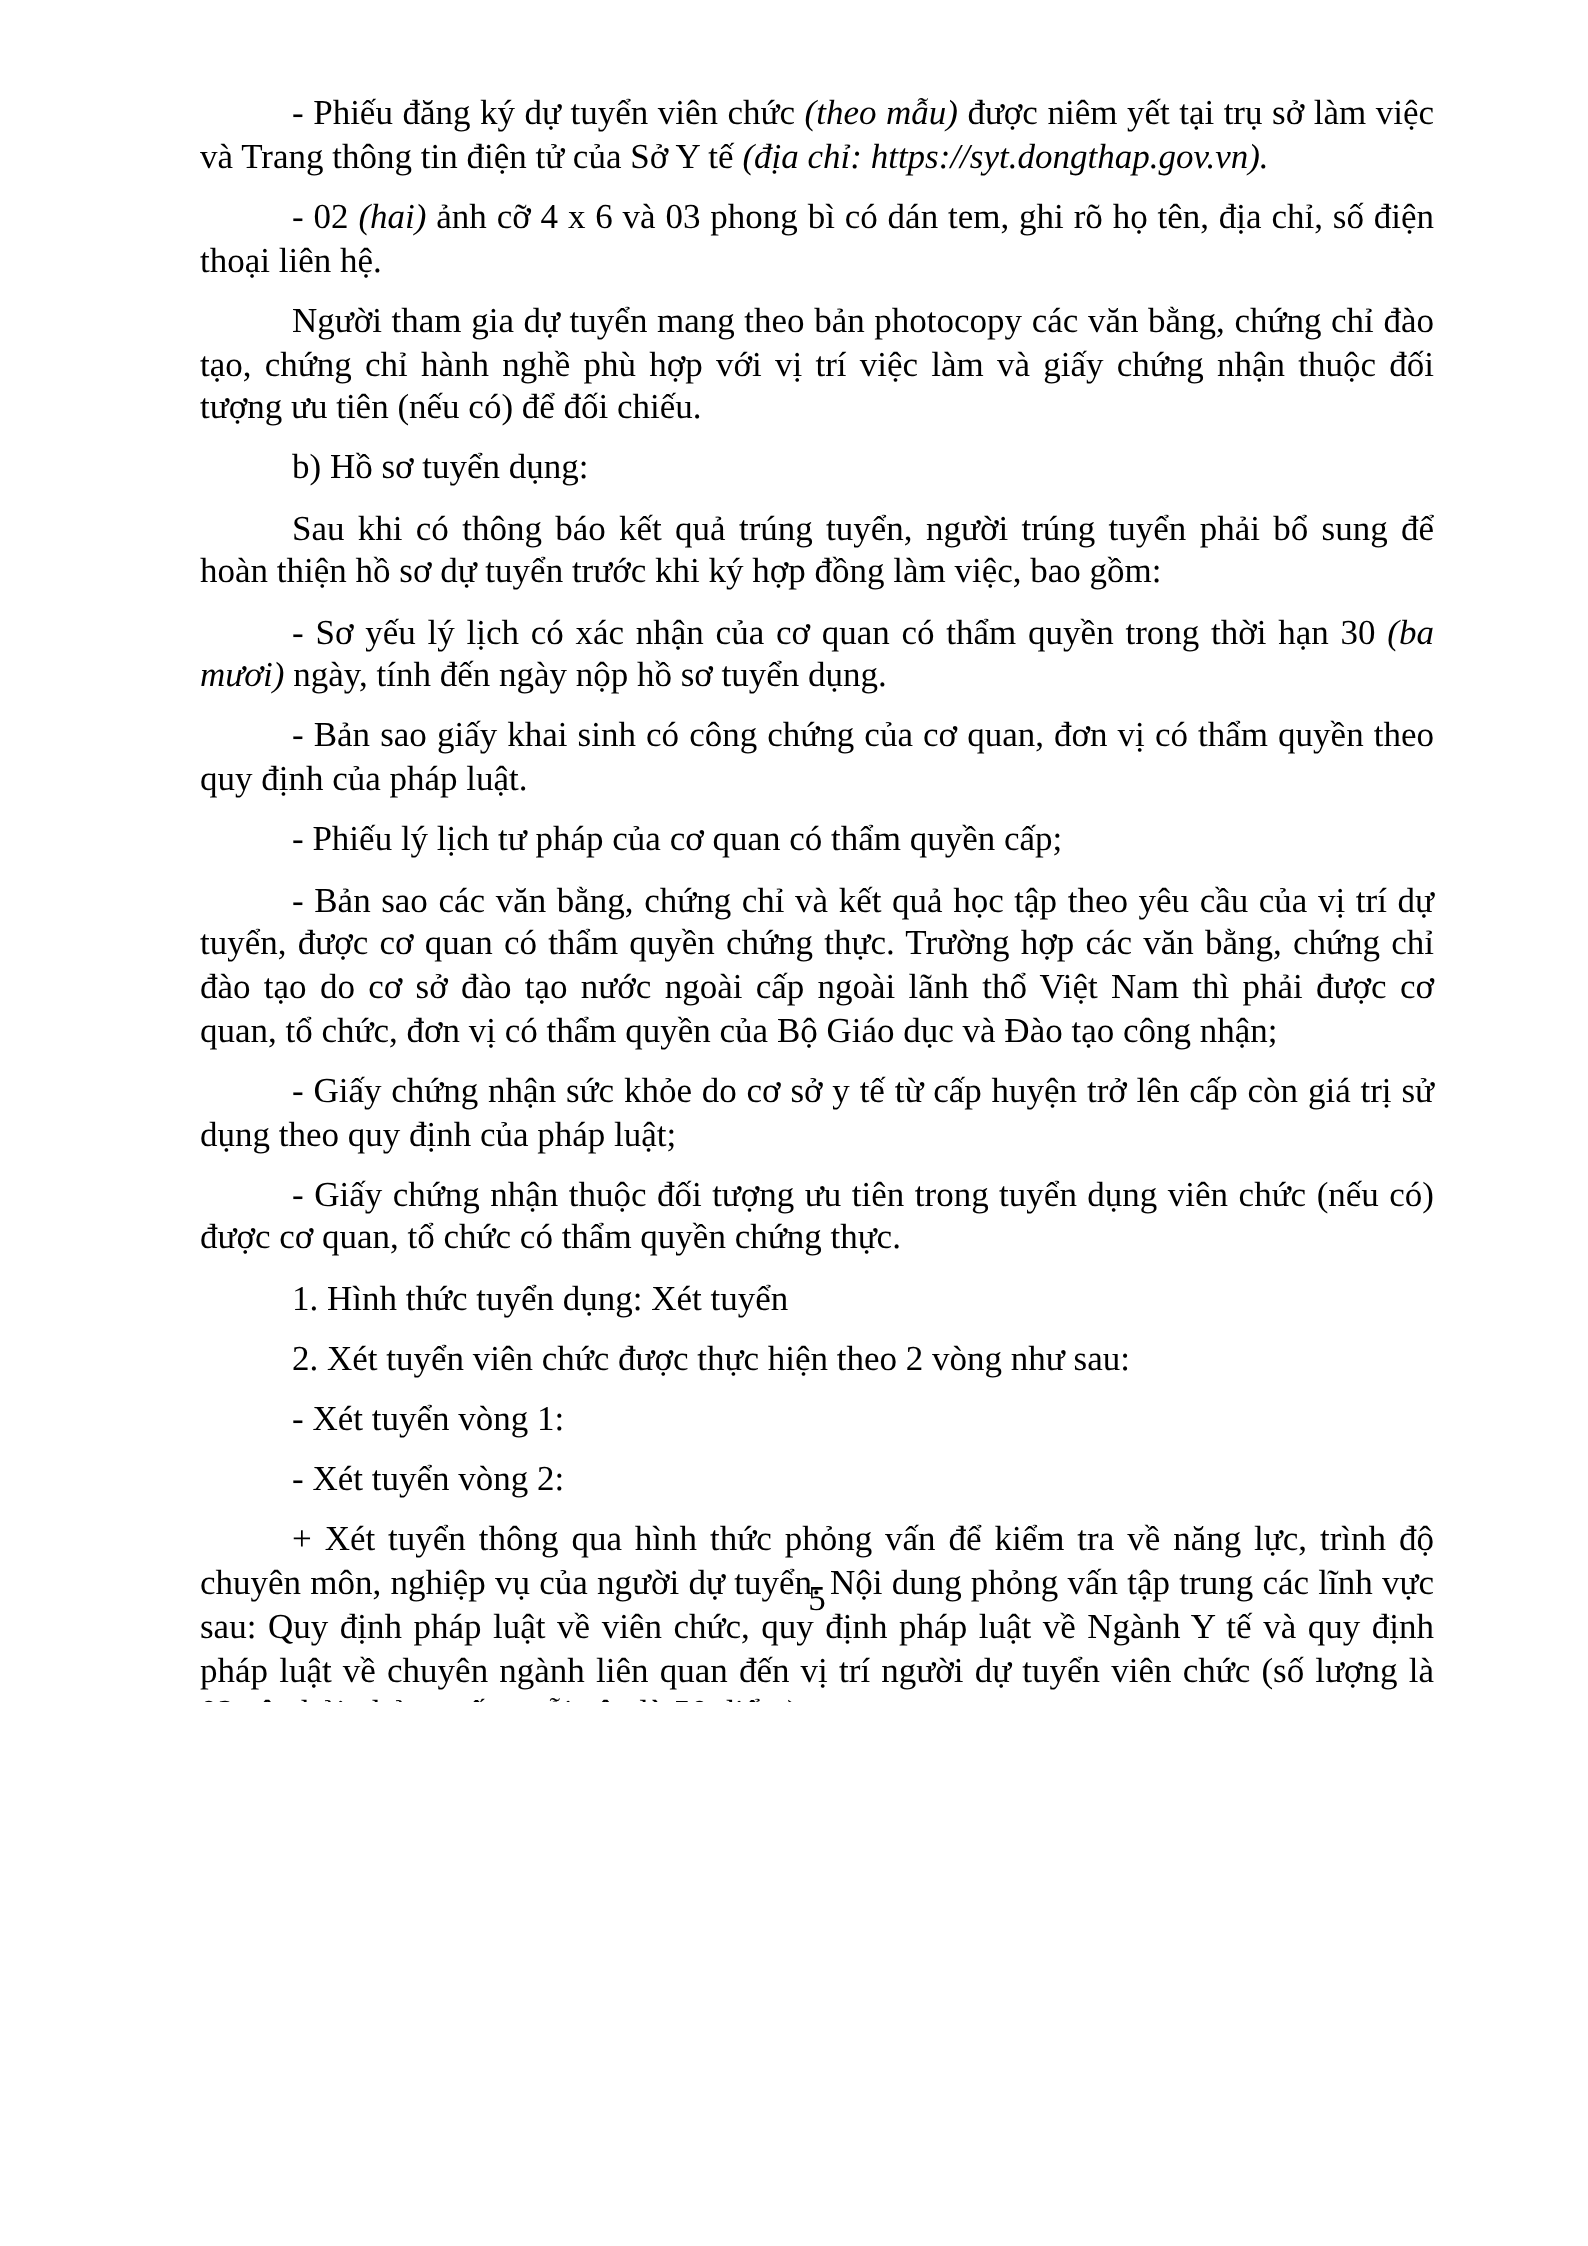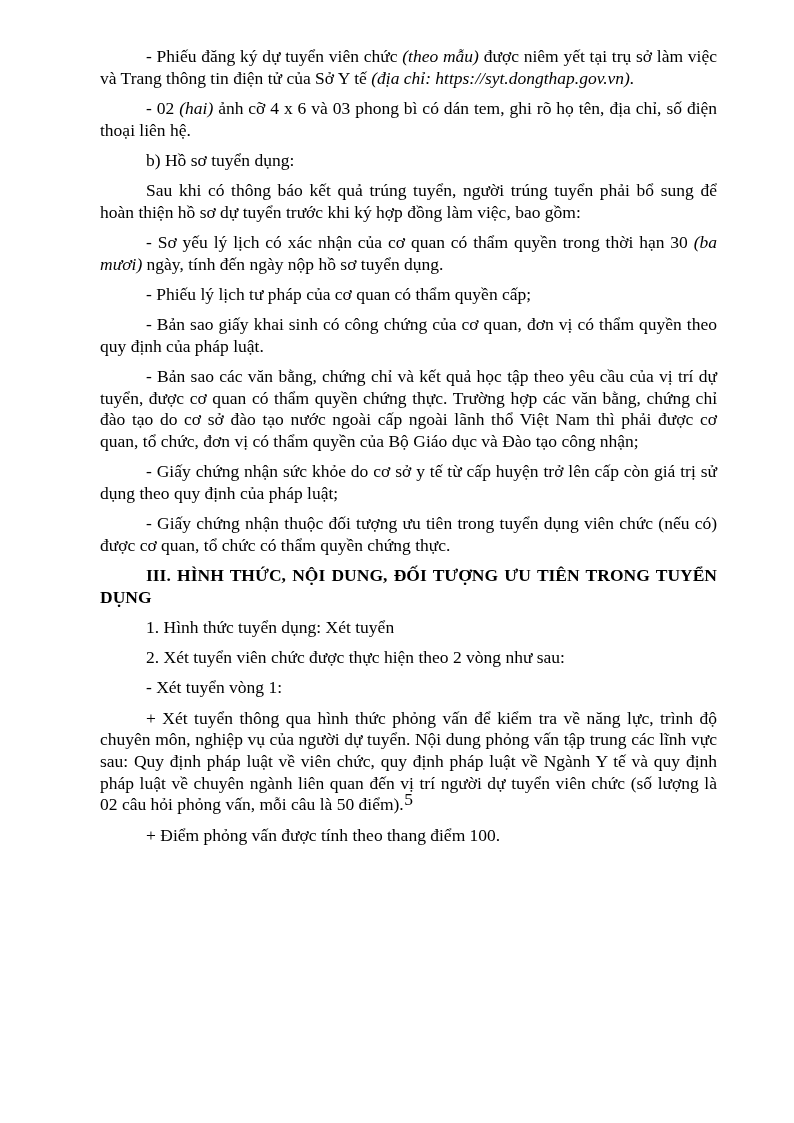--- a/index.html
+++ b/index.html
@@ -42,46 +42,47 @@
 </style>
 </head>
 <body>
 
 <div class="page">
 
   <p class="para"><span>- Phiếu đăng ký dự tuyển viên chức </span><span class="it">(theo mẫu)</span><span> được niêm yết tại trụ sở làm việc và Trang thông tin điện tử của Sở Y tế </span><span class="it">(địa chỉ: https://syt.dongthap.gov.vn).</span></p>
 
   <p class="para"><span>- 02 </span><span class="it">(hai)</span><span> ảnh cỡ 4 x 6 và 03 phong bì có dán tem, ghi rõ họ tên, địa chỉ, số điện thoại liên hệ.</span></p>
 
+  <p class="para"><span>Người tham gia dự tuyển mang theo bản photocopy các văn bằng, chứng chỉ đào tạo, chứng chỉ hành nghề phù hợp với vị trí việc làm và giấy chứng nhận thuộc đối tượng ưu tiên (nếu có) để đối chiếu.</span></p>
 
   <p class="para"><span>b) Hồ sơ tuyển dụng:</span></p>
 
   <p class="para"><span>Sau khi có thông báo kết quả trúng tuyển, người trúng tuyển phải bổ sung để hoàn thiện hồ sơ dự tuyển trước khi ký hợp đồng làm việc, bao gồm:</span></p>
 
   <p class="para"><span>- Sơ yếu lý lịch có xác nhận của cơ quan có thẩm quyền trong thời hạn 30 </span><span class="it">(ba mươi)</span><span> ngày, tính đến ngày nộp hồ sơ tuyển dụng.</span></p>
 
+  <p class="para"><span>- Bản sao giấy khai sinh có công chứng của cơ quan, đơn vị có thẩm quyền theo quy định của pháp luật.</span></p>
+
   <p class="para"><span>- Phiếu lý lịch tư pháp của cơ quan có thẩm quyền cấp;</span></p>
-
-  <p class="para"><span>- Bản sao giấy khai sinh có công chứng của cơ quan, đơn vị có thẩm quyền theo quy định của pháp luật.</span></p>
 
   <p class="para"><span>- Bản sao các văn bằng, chứng chỉ và kết quả học tập theo yêu cầu của vị trí dự tuyển, được cơ quan có thẩm quyền chứng thực. Trường hợp các văn bằng, chứng chỉ đào tạo do cơ sở đào tạo nước ngoài cấp ngoài lãnh thổ Việt Nam thì phải được cơ quan, tổ chức, đơn vị có thẩm quyền của Bộ Giáo dục và Đào tạo công nhận;</span></p>
 
   <p class="para"><span>- Giấy chứng nhận sức khỏe do cơ sở y tế từ cấp huyện trở lên cấp còn giá trị sử dụng theo quy định của pháp luật;</span></p>
 
   <p class="para"><span>- Giấy chứng nhận thuộc đối tượng ưu tiên trong tuyển dụng viên chức (nếu có) được cơ quan, tổ chức có thẩm quyền chứng thực.</span></p>
 
-  <p class="para heading"><span>III. HÌNH THỨC, NỘI DUNG, ĐỐI TƯỢNG ƯU TIÊN TRONG TUYỂN DỤNG</span></p>
 
   <p class="para"><span class="b">1. Hình thức tuyển dụng: </span><span>Xét tuyển</span></p>
 
   <p class="para b"><span>2. Xét tuyển viên chức được thực hiện theo 2 vòng như sau:</span></p>
 
   <p class="para"><span>- Xét tuyển vòng 1:</span></p>
 
 
+  <p class="para"><span>- Xét tuyển vòng 2:</span></p>
 
   <p class="para"><span>+ Xét tuyển thông qua hình thức phỏng vấn để kiểm tra về năng lực, trình độ chuyên môn, nghiệp vụ của người dự tuyển. Nội dung phỏng vấn tập trung các lĩnh vực sau: Quy định pháp luật về viên chức, quy định pháp luật về Ngành Y tế và quy định pháp luật về chuyên ngành liên quan đến vị trí người dự tuyển viên chức (số lượng là 02 câu hỏi phỏng vấn, mỗi câu là 50 điểm).</span></p>
 
   <p class="para"><span>+ Điểm phỏng vấn được tính theo thang điểm 100.</span></p>
 
   <div class="page-number">5</div>
 
 </div>
 
 </body></html>

